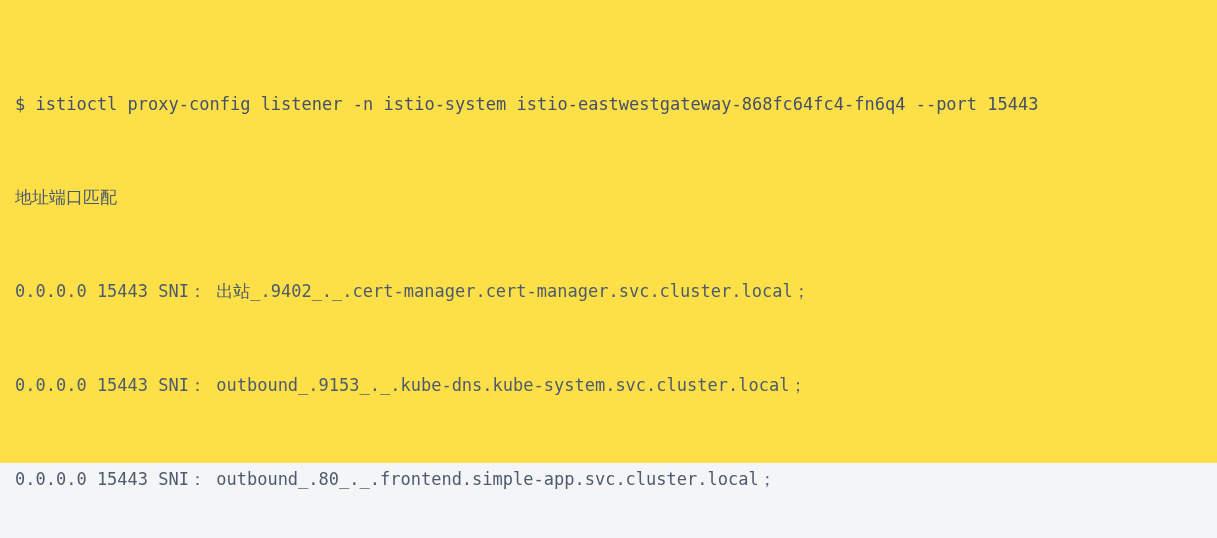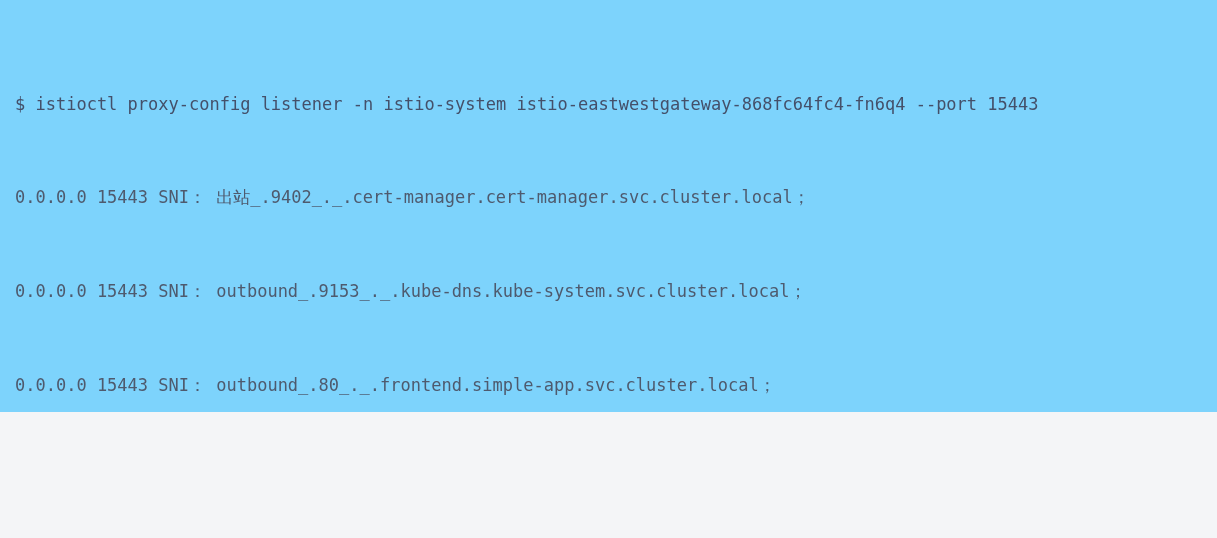--- a/index.html
+++ b/index.html
@@ -9,24 +9,24 @@
   body {
     width: 1217px;
     height: 538px;
     background: #f4f5f7;
     overflow: hidden;
     font-family: "DejaVu Sans Mono", "Liberation Mono", monospace;
   }
 
   #terminal {
     width: 1217px;
-    height: 412px;
+    height: 463px;
     box-sizing: border-box;
     padding: 26px 1px 0 15px;
-    background: #7dd3fc;
+    background: #fde047;
     color: #4e5a6e;
     font-family: "DejaVu Sans Mono", "Liberation Mono", monospace;
     font-size: 17px;
     line-height: 31.3px;
     white-space: pre;
     letter-spacing: 0px;
   }
 
   .line {
     white-space: pre;
@@ -47,20 +47,21 @@
 
   .line.entry {
     color: #4e5a6e;
   }
 </style>
 </head>
 <body>
 
 <div id="terminal">
   <div class="line command">$ istioctl proxy-config listener -n istio-system istio-eastwestgateway-868fc64fc4-fn6q4 --port 15443</div>
+  <div class="line header">地址端口匹配</div>
   <div class="line entry">0.0.0.0 15443 SNI： 出站_.9402_._.cert-manager.cert-manager.svc.cluster.local；</div>
   <div class="line entry">0.0.0.0 15443 SNI： outbound_.9153_._.kube-dns.kube-system.svc.cluster.local；</div>
   <div class="line entry">0.0.0.0 15443 SNI： outbound_.80_._.frontend.simple-app.svc.cluster.local；</div>
   
   
   
   
   
   
   

